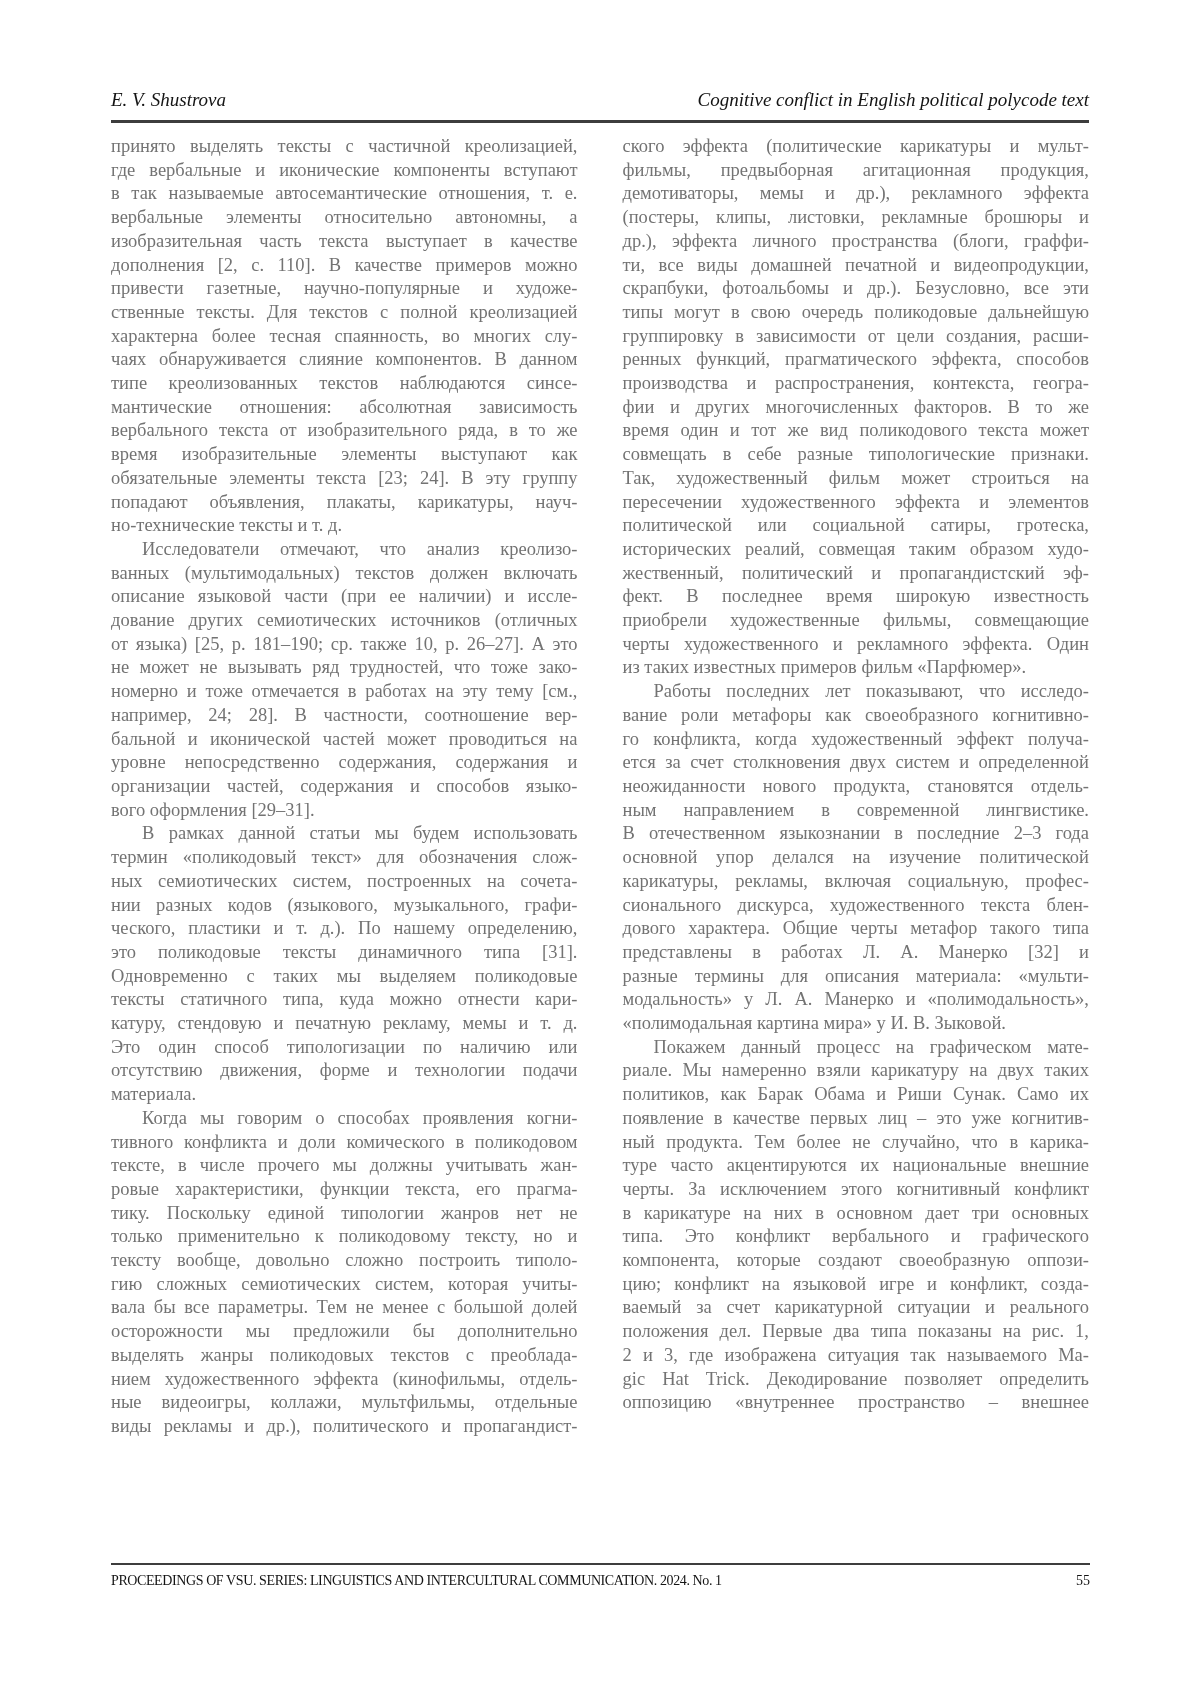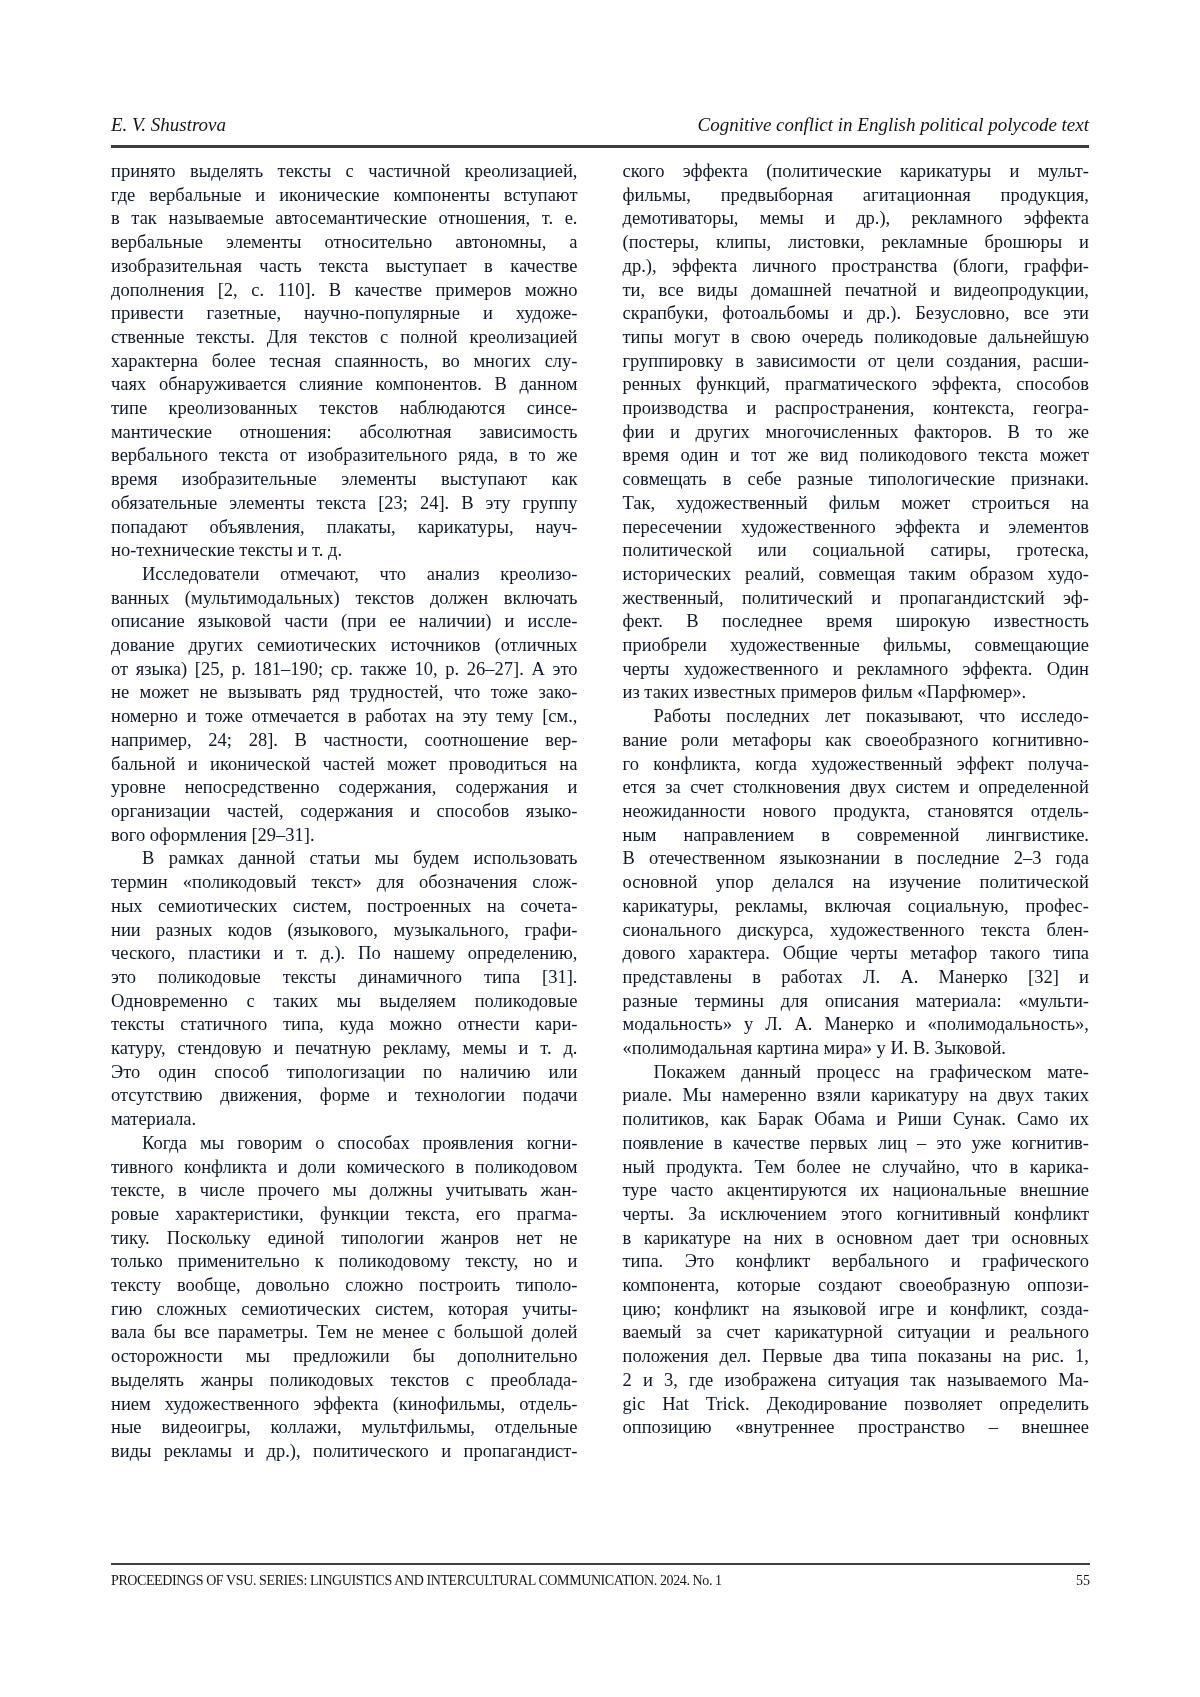--- a/index.html
+++ b/index.html
@@ -8,21 +8,21 @@
     width: 1200px;
     height: 1697px;
     background: #ffffff;
     box-sizing: border-box;
     padding: 0 111px;
     font-family: "Liberation Serif", "DejaVu Serif", serif;
     color: #111111;
     overflow: hidden;
   }
   .running-header {
-    padding-top: 114px;
+    padding-top: 89px;
     display: flex;
     justify-content: space-between;
     align-items: baseline;
     font-style: italic;
     font-size: 19px;
     line-height: 22px;
     color: #141414;
   }
   .header-rule {
     margin-top: 9px;
@@ -33,21 +33,21 @@
   .columns {
     display: flex;
     gap: 45px;
     margin-top: 12px;
   }
   .column {
     flex: 1 1 0;
     min-width: 0;
     font-size: 18.5px;
     line-height: 23.7px;
-    color: #0f172a;
+    color: #737373;
   }
   .paragraph { margin: 0; }
   .line {
     text-align: justify;
     text-align-last: justify;
   }
   .line.end { text-align-last: left; }
   .line.indent { text-indent: 31px; }
   .running-footer {
     position: absolute;

